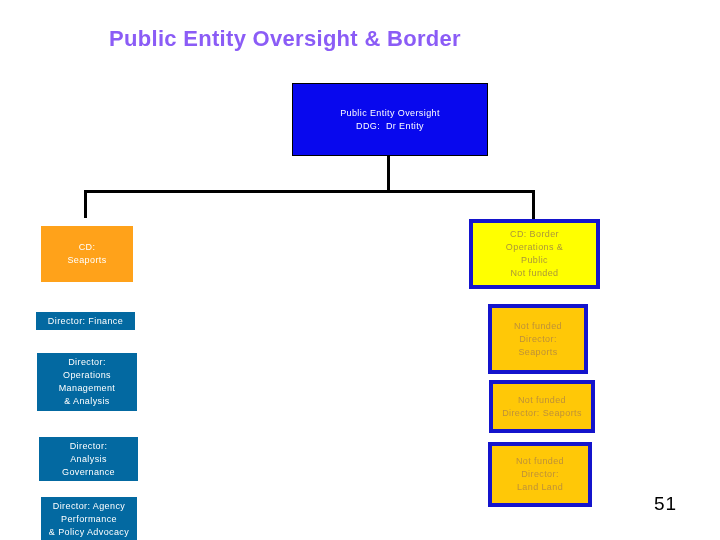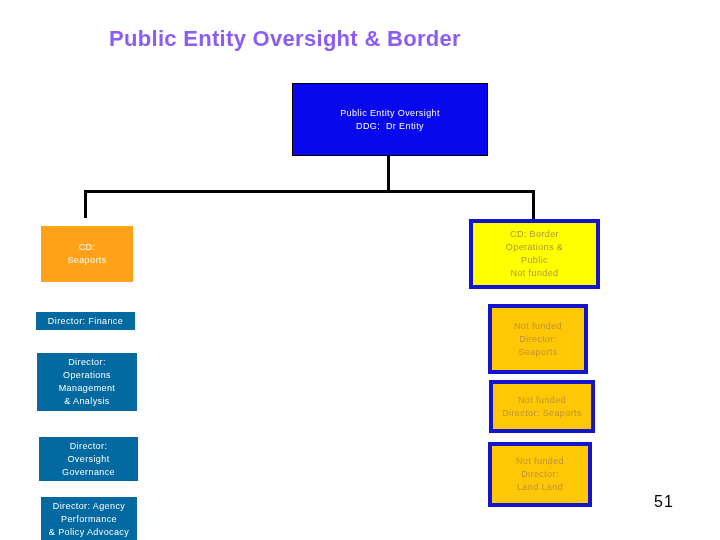--- a/index.html
+++ b/index.html
@@ -62,21 +62,21 @@
   .seaports-box  { left: 489px; top: 380px; width: 106px; height: 53px; }
   .landposts-box { left: 488px; top: 442px; width: 104px; height: 65px; }
   .conn { position: absolute; background: #000000; }
   .conn-v-root  { left: 387px; top: 156px; width: 3px;  height: 37px; }
   .conn-h       { left: 84px;  top: 190px; width: 451px; height: 3px; }
   .conn-v-left  { left: 84px;  top: 190px; width: 3px;  height: 28px; }
   .conn-v-right { left: 532px; top: 190px; width: 3px;  height: 30px; }
   .page-number {
     position: absolute;
     left: 654px; top: 493px;
-    font-size: 16px;
+    font-size: 19px;
     color: #000000;
     letter-spacing: 1px;
   }
 </style>
 </head>
 <body>
 
 <div class="slide">
 
   <div class="title">
@@ -104,21 +104,21 @@
 
   <div class="box gold-box perf-box">
     <div>Director:</div>
     <div>Operations</div>
     <div>Management</div>
     <div>&amp; Analysis</div>
   </div>
 
   <div class="box gold-box corp-box">
     <div>Director:</div>
-    <div>Oversight</div>
+    <div>Analysis</div>
     <div>Governance</div>
   </div>
 
   <div class="box gold-box agency-box">
     <div>Director: Agency</div>
     <div>Performance</div>
     <div>&amp; Policy Advocacy</div>
   </div>
 
   <div class="box yellow-box">

